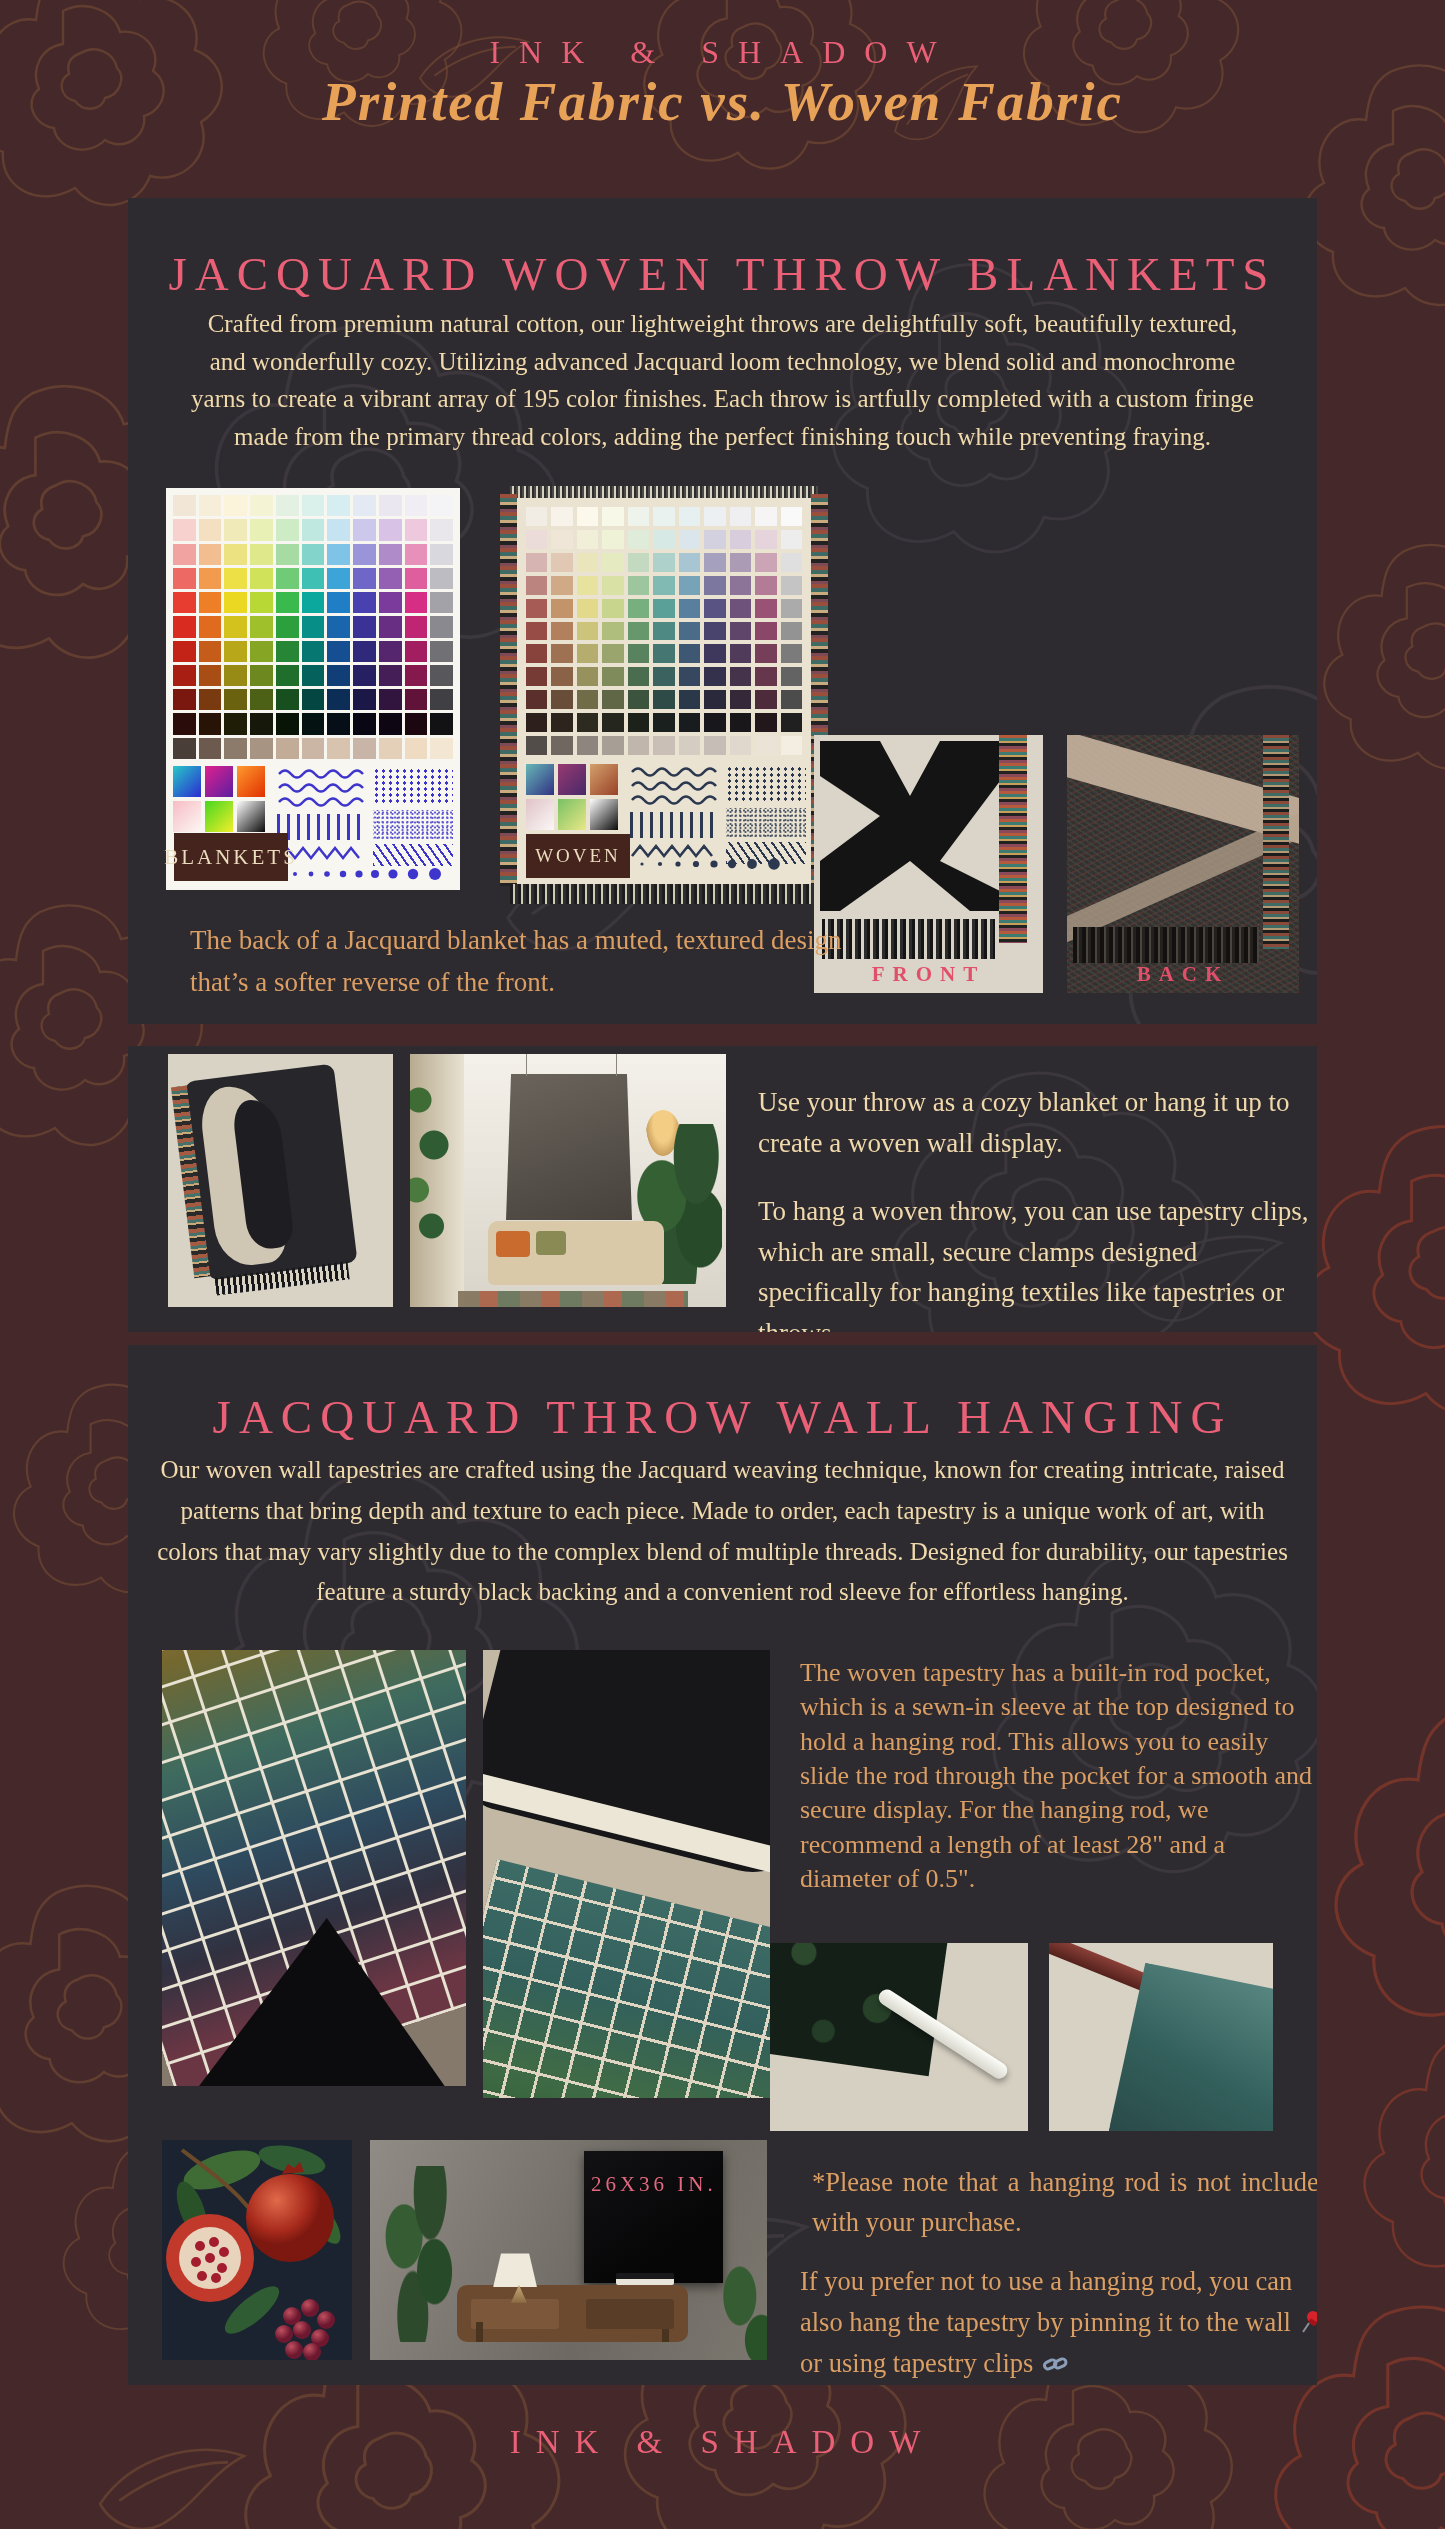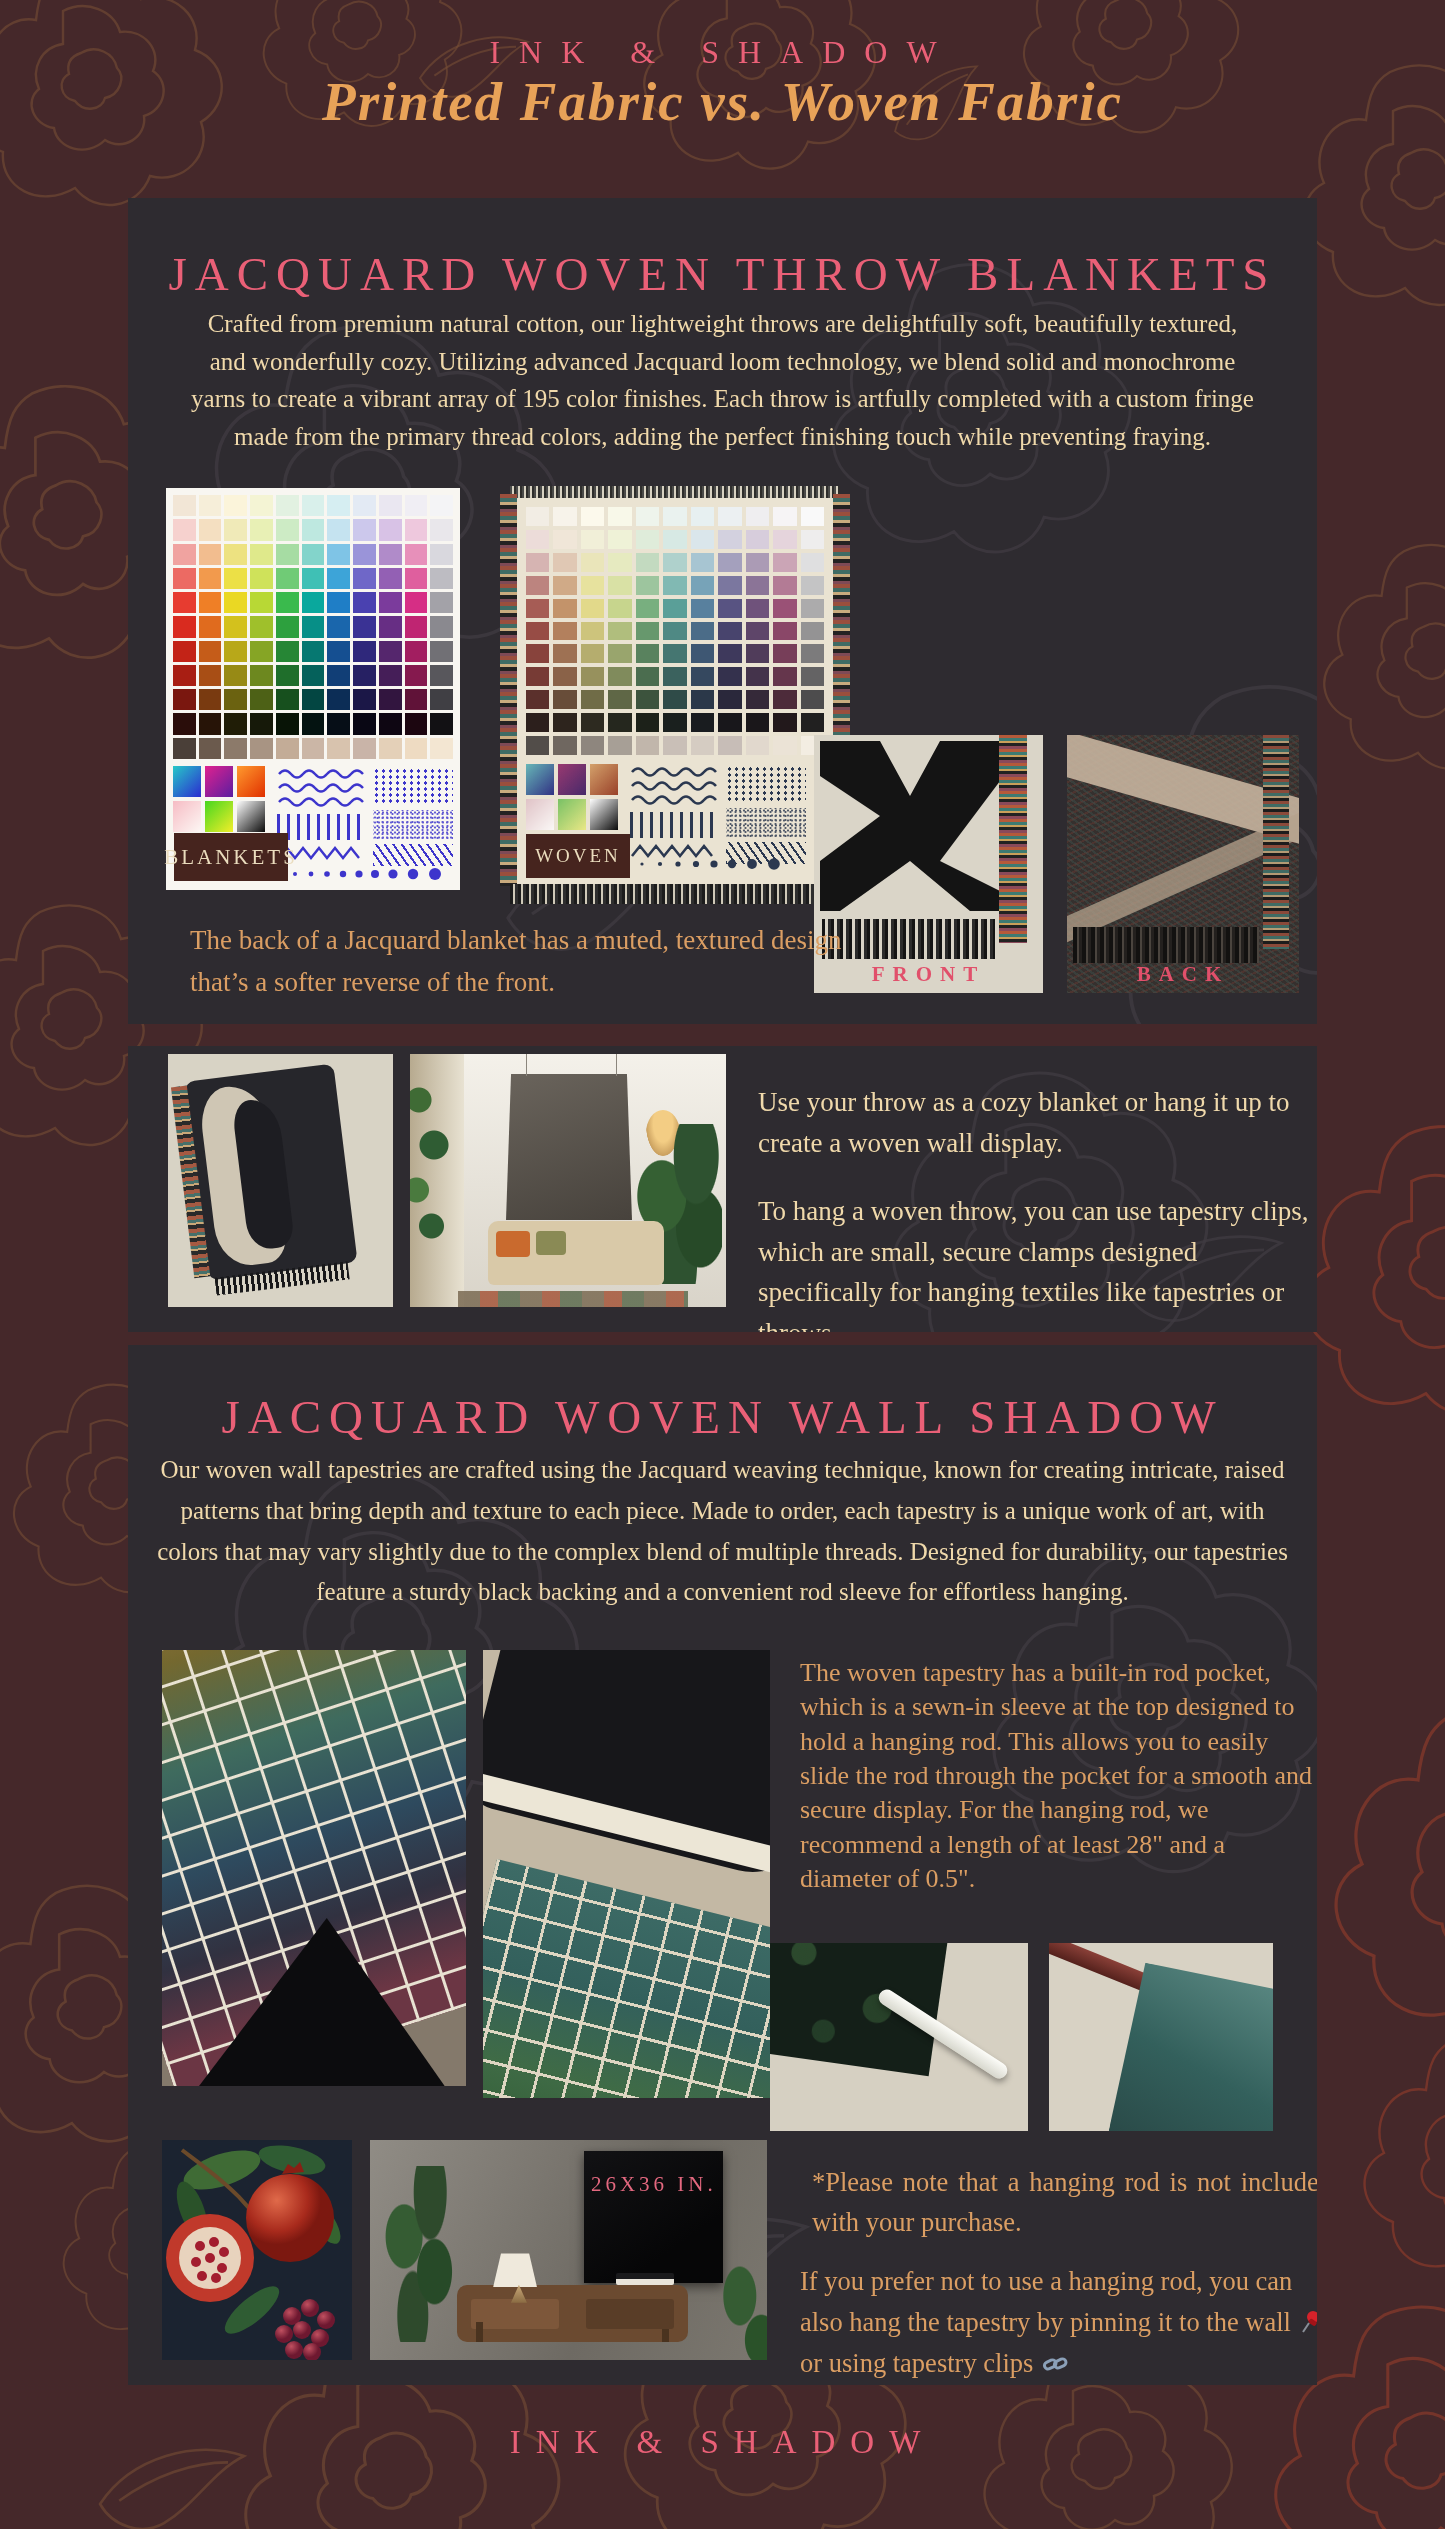--- a/index.html
+++ b/index.html
@@ -49,21 +49,21 @@
     background-size:4px 5px,5px 4px;background-position:0 0,2px 2px;}
   .zigzag-svg{position:absolute;left:104px;top:76px;}
   .hatch{position:absolute;left:200px;top:78px;width:80px;height:22px;
     background:repeating-linear-gradient(55deg,var(--pat) 0 2px,transparent 2px 7px);}
   .dotrow-svg{position:absolute;left:100px;top:100px;}
   .chart-label{position:absolute;left:8px;bottom:9px;width:114px;height:48px;
     background:var(--c-label-box,#46241e);color:#eadcbd;display:flex;align-items:center;justify-content:center;
     font-size:21px;letter-spacing:3px;}
 
   
-  .woven-chart{left:372px;top:288px;width:328px;height:418px;padding-left:22px;}
+  .woven-chart{left:372px;top:288px;width:328px;height:418px;}
   .fringe-side{position:absolute;top:8px;bottom:18px;width:17px;
     background:repeating-linear-gradient(180deg,#9a4f3d 0 4px,#3f6b64 4px 8px,#c9ab7e 8px 11px,#232222 11px 15px,#7e4a56 15px 18px);}
   .fringe-top{position:absolute;left:10px;right:10px;top:0;height:12px;
     background:repeating-linear-gradient(90deg,#4a4a48 0 2px,#d8d2c2 2px 4px,#2e2d2b 4px 6px);}
   .fringe-bot{position:absolute;left:10px;right:10px;bottom:0;height:20px;
     background:repeating-linear-gradient(90deg,#1c1c1c 0 3px,#cfc9b8 3px 5px,#2e2e2e 5px 8px);}
   .woven-body{position:absolute;left:17px;right:17px;top:12px;bottom:20px;background:#eae3d2;}
   .wgrid{position:absolute;left:9px;right:9px;top:9px;height:248px;gap:4px;
     filter:saturate(.45) brightness(1.03);opacity:.93;}
   .wextras{position:absolute;left:9px;right:9px;top:266px;height:108px;--pat:#2b3850;}
@@ -632,21 +632,21 @@
     </div>
   </section>
 
   <section class="card card3">
     <svg class="bgart" aria-hidden="true">
       <use href="#peony" class="flower-card" transform="translate(80,120) scale(2.2)"></use>
       <use href="#peony" class="flower-card" transform="translate(860,200) scale(2.0)"></use>
       <use href="#leafart" class="flower-card" transform="translate(480,860) scale(2.2)"></use>
     </svg>
 
-    <h1 class="bigheading h1b">JACQUARD WOVEN WALL SHADOW</h1>
+    <h1 class="bigheading h1b">JACQUARD THROW WALL HANGING</h1>
     <p class="intro intro3">Our woven wall tapestries are crafted using the Jacquard weaving technique, known for creating intricate, raised patterns that bring depth and texture to each piece. Made to order, each tapestry is a unique work of art, with colors that may vary slightly due to the complex blend of multiple threads. Designed for durability, our tapestries feature a sturdy  black backing and a convenient rod sleeve for effortless hanging.</p>
 
     <figure class="abs figGrid" style="margin:0">
       <div class="tiltgrid"></div>
       <div class="blacktri"></div>
     </figure>
 
     <figure class="abs figFold" style="margin:0">
       <div class="fold-backing"></div>
       <div class="fold-sleeve"></div>

